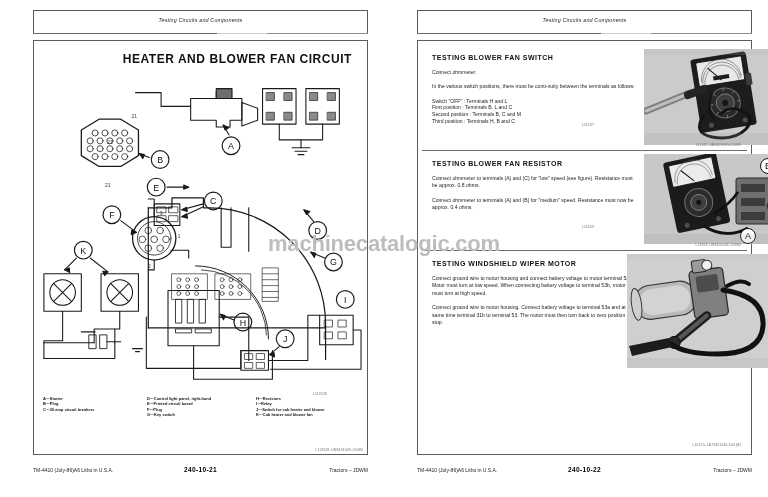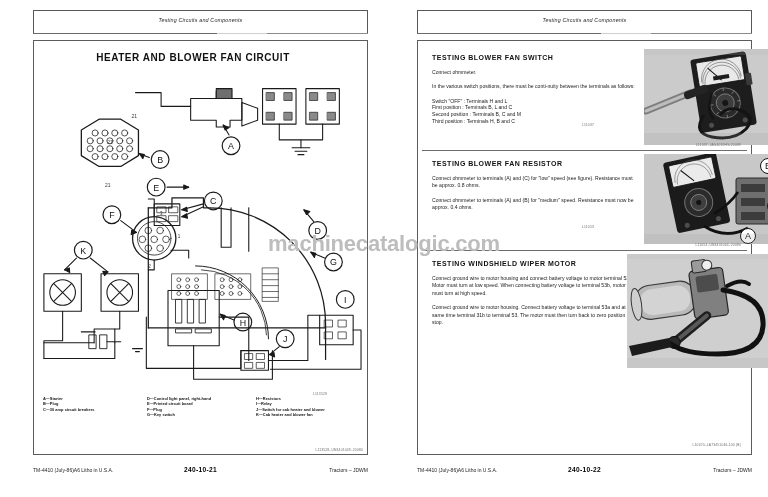--- a/index.html
+++ b/index.html
@@ -17,22 +17,22 @@
   .runhead .rh-txt{position:absolute;left:0;right:0;top:6px;text-align:center;
            font-size:5.4px;font-style:italic;color:#2b2b2b;letter-spacing:.15px;}
   .rh-rule{position:absolute;left:33px;right:16px;top:33px;height:1px;
            background:linear-gradient(to right,#6a6a6a 0 55%,#cfcfcf 55% 70%,#8c8c8c 70% 100%);}
 
   
   .frame{position:absolute;left:33px;right:16px;top:40px;bottom:42px;
          border:1px solid #5c5c5c;box-sizing:border-box;background:#fff;}
 
   
-  .diagram-title{position:absolute;left:0;right:15px;top:11px;text-align:center;
-         font-size:10px;font-weight:bold;color:#111;letter-spacing:.55px;}
+  .diagram-title{position:absolute;left:0;right:15px;top:11px;text-align:right;
+         font-size:12px;font-weight:bold;color:#111;letter-spacing:.55px;}
 
   .dgm{position:absolute;left:4px;right:4px;top:26px;bottom:64px;}
   .legend{position:absolute;left:9px;right:6px;bottom:14px;height:44px;}
   .legend .col{position:absolute;top:0;font-size:3.9px;line-height:5.3px;
          color:#111;font-weight:bold;letter-spacing:.05px;white-space:nowrap;}
   .legend .c1{left:0;}
   .legend .c2{left:104px;}
   .legend .c3{left:213px;}
   .figref{position:absolute;font-size:3.3px;color:#6d6d6d;letter-spacing:.2px;white-space:nowrap;}
 

